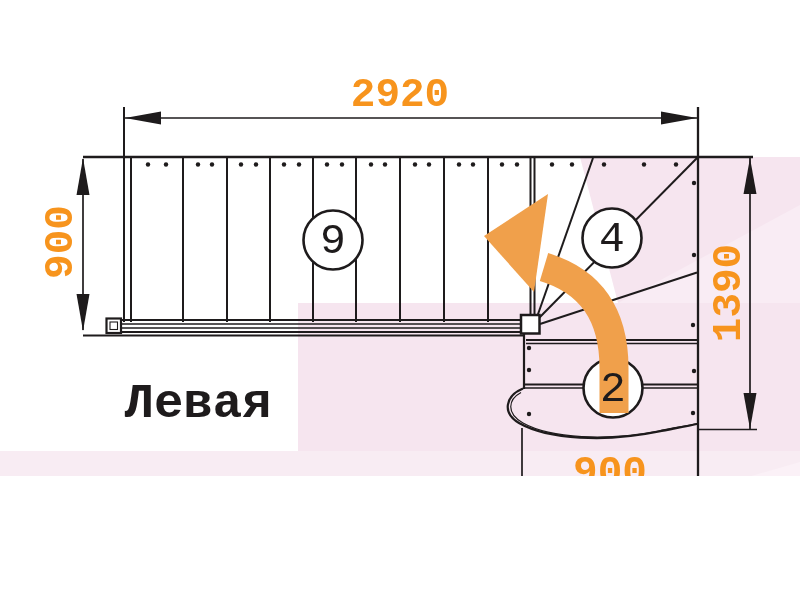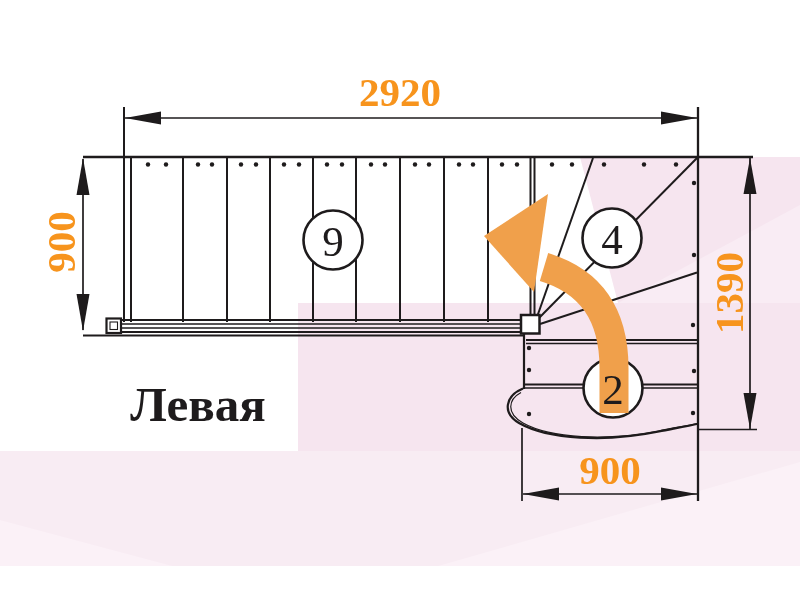--- a/index.html
+++ b/index.html
@@ -1,19 +1,19 @@
 <!DOCTYPE html>
 <html><head>
 <meta charset="utf-8">
 <style>
   html,body{margin:0;padding:0;background:#ffffff;}
   .canvas{
-    position:relative;width:800px;height:566px;overflow:hidden;
+    position:relative;width:800px;height:476px;overflow:hidden;
     background:#ffffff;
-    font-family:Liberation Serif, serif;
+    font-family:Liberation Mono, monospace;
   }
   svg{display:block;}
   .dim-text{fill:#F7941D;font-weight:bold;font-size:41px;letter-spacing:0px;}
   .step-digit{fill:#1e1b1c;font-size:43px;font-weight:400;}
   .title-text{fill:#1e1b1c;font-size:49px;font-weight:bold;}
   .ln{stroke:#1e1b1c;fill:none;}
   .dimln{stroke:#1e1b1c;stroke-width:1.7;fill:none;}
   .arrowhead{fill:#1e1b1c;stroke:none;}
 </style>
 </head>

